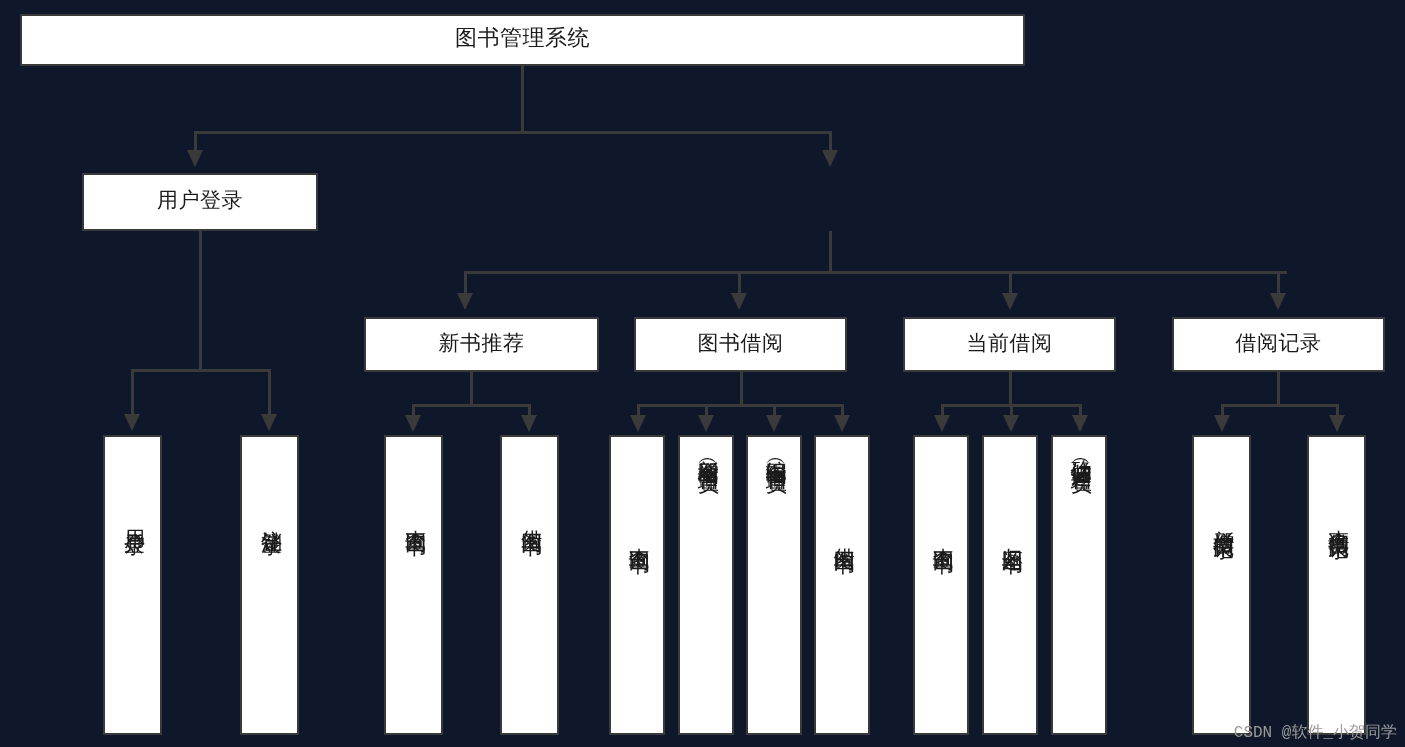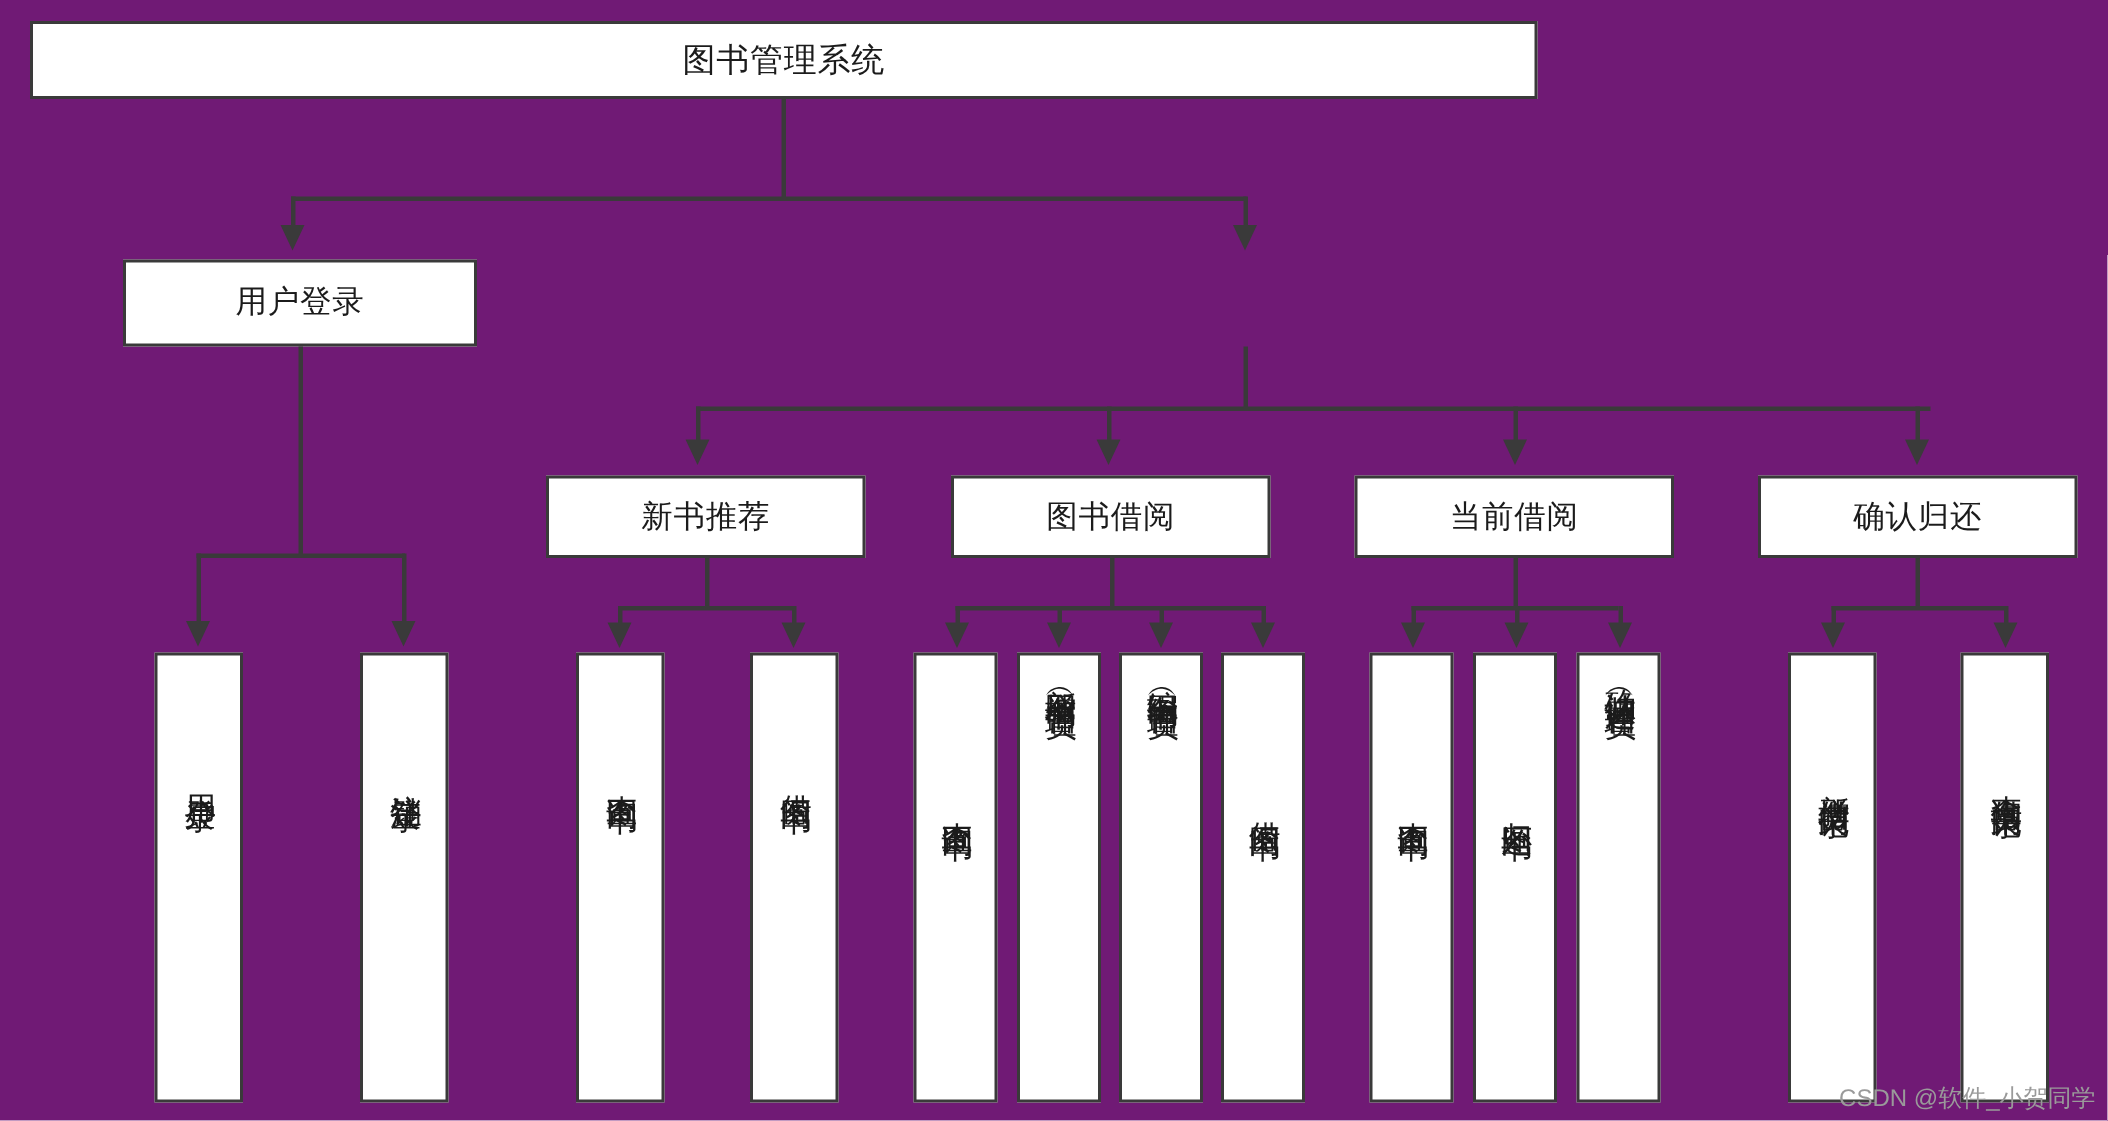--- a/index.html
+++ b/index.html
@@ -8,22 +8,23 @@
     padding: 0;
     background: #ffffff;
   }
   body {
     font-family: "Liberation Sans", "DejaVu Sans", sans-serif;
   }
   #canvas {
     position: relative;
     width: 1405px;
     height: 747px;
-    background: #701a75;
+    background: #0f172a;
     overflow: hidden;
+    font-family: Liberation Mono, monospace;
   }
   
   .node {
     position: absolute;
     box-sizing: border-box;
     border: 2.5px solid #3a3a3a;
     background: #ffffff;
     display: flex;
     align-items: center;
     justify-content: center;
@@ -112,31 +113,31 @@
   <div class="ln hln" style="left:464px; top:271px; width:823px;"></div>
   <div class="ln vln" style="left:464px; top:271px; height:25px;"></div>
   <div class="arrow" style="left:457px; top:293px;"></div>
   <div class="ln vln" style="left:738px; top:271px; height:25px;"></div>
   <div class="arrow" style="left:731px; top:293px;"></div>
   <div class="ln vln" style="left:1009px; top:271px; height:25px;"></div>
   <div class="arrow" style="left:1002px; top:293px;"></div>
   <div class="ln vln" style="left:1277px; top:271px; height:25px;"></div>
   <div class="arrow" style="left:1270px; top:293px;"></div>
 
-  <div class="node h" style="left:364px; top:317px; width:213px; height:55px;">
+  <div class="node h" style="left:364px; top:317px; width:235px; height:55px;">
     <span>新书推荐</span>
   </div>
   <div class="node h" style="left:903px; top:317px; width:213px; height:55px;">
     <span>当前借阅</span>
   </div>
   <div class="node h" style="left:634px; top:317px; width:213px; height:55px;">
     <span>图书借阅</span>
   </div>
   <div class="node h" style="left:1172px; top:317px; width:213px; height:55px;">
-    <span>确认归还</span>
+    <span>借阅记录</span>
   </div>
 
   <div class="ln vln" style="left:470px; top:372px; height:34px;"></div>
   <div class="ln hln" style="left:412px; top:404px; width:118px;"></div>
   <div class="ln vln" style="left:412px; top:404px; height:14px;"></div>
   <div class="arrow" style="left:405px; top:415px;"></div>
   <div class="ln vln" style="left:528px; top:404px; height:14px;"></div>
   <div class="arrow" style="left:521px; top:415px;"></div>
 
   <div class="ln vln" style="left:740px; top:372px; height:34px;"></div>

